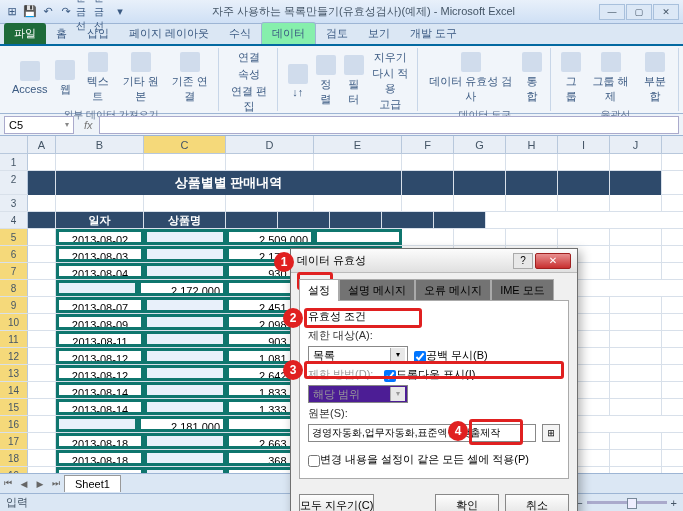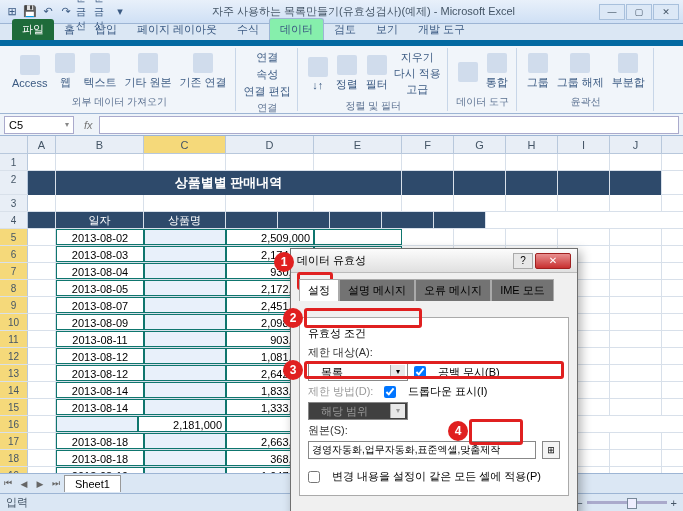--- a/index.html
+++ b/index.html
@@ -3,21 +3,21 @@
 <meta charset="utf-8">
 <style>
 *{margin:0;padding:0;box-sizing:border-box;font-family:"Malgun Gothic",Arial,sans-serif;font-size:11px}
 body{background:#fff;overflow:hidden;width:683px;height:511px;position:relative}
 .titlebar{height:24px;background:linear-gradient(#e8f0fa,#cfe0f5);display:flex;align-items:center;padding:0 4px;border-bottom:1px solid #9db5d4}
 .titlebar .qat{display:flex;gap:2px;align-items:center}
 .titlebar .qat span{width:16px;height:16px;display:flex;align-items:center;justify-content:center;color:#3b5a82}
 .titlebar .title{flex:1;text-align:center;color:#456;font-size:11px}
 .titlebar .winctrl{display:flex;gap:1px}
 .titlebar .winctrl div{width:26px;height:16px;background:#dce8f6;border:1px solid #a8c0dc;display:flex;align-items:center;justify-content:center;font-size:9px;color:#456}
-.ribbon-tabs{height:22px;background:#dbe7f4;display:flex;align-items:flex-end;padding-left:12px;border-bottom:6px solid #0369a1}
+.ribbon-tabs{height:22px;background:#dbe7f4;display:flex;align-items:flex-end;padding-left:4px;border-bottom:2px solid #0369a1}
 .file-tab{background:#1e6b3a;color:#fff;padding:3px 10px;font-size:11px;border-radius:3px 3px 0 0}
 .rtab{padding:3px 10px;color:#3b5a82;cursor:pointer}
 .rtab.active{background:#86efac;border:1px solid #9db5d4;border-bottom:none;border-radius:3px 3px 0 0}
 .ribbon{height:68px;background:#f1f5fa;border-bottom:1px solid #9db5d4;display:flex;padding:2px 4px;gap:2px}
 .rgroup{border-right:1px solid #c8d6e8;padding:2px 6px;display:flex;flex-direction:column;text-align:center}
 .rgroup .btns{flex:1;display:flex;gap:4px;align-items:center;justify-content:center}
 .rgroup .lbl{font-size:10px;color:#5a7090;padding-top:2px}
 .rbtn{display:flex;flex-direction:column;align-items:center;gap:2px;color:#3b5a82;font-size:10px;padding:2px}
 .rbtn .ic{width:20px;height:20px;background:#d0dcec;border-radius:2px}
 .formula-bar{height:22px;background:#eef3f9;border-bottom:1px solid #9db5d4;display:flex;align-items:center}
@@ -29,52 +29,52 @@
 .colhdrs{display:flex;height:18px;background:#e8eef6;border-bottom:1px solid #b8c8dc}
 .corner{width:28px;border-right:1px solid #b8c8dc;background:#e8eef6}
 .ch{border-right:1px solid #b8c8dc;text-align:center;line-height:18px;color:#456;font-size:11px}
 .wA{width:28px}.wB{width:88px}.wC{width:82px}.wD{width:88px}.wE{width:88px}.wF{width:52px}.wG{width:52px}.wH{width:52px}.wI{width:52px}.wJ{width:52px}
 .rows{}
 .row{display:flex;height:17px;border-bottom:1px solid #d8e0ea}
 .rh{width:28px;background:#e8eef6;border-right:1px solid #b8c8dc;text-align:center;line-height:17px;color:#456;font-size:10px}
 .rh.ysel{background:#f5d97a}
 .cell{border-right:1px solid #d8e0ea;line-height:17px;padding:0 3px;font-size:11px;overflow:hidden;white-space:nowrap}
 .title-row .cell{background:#2e4a6b;color:#fff;font-weight:bold;text-align:center;font-size:13px;height:24px;line-height:24px}
-.hdr-row .cell{background:#2e4a6b;color:#fff;text-align:center;font-weight:normal}
+.hdr-row .cell{background:#2e4a6b;color:#fff;text-align:center;font-weight:bold}
 .data-row .cB{text-align:center}
 .data-row .cD{text-align:right}
-.border-cell{border:1px solid #0f766e}
+.border-cell{border:3px solid #0f766e}
 .sel{background:#e8f0fa}
 .ch.ysel{background:#f5d97a}
 .sheet-tabs{position:absolute;bottom:18px;left:0;right:0;height:20px;background:#dbe7f4;display:flex;align-items:center;border-top:1px solid #9db5d4}
 .stbtn{width:16px;text-align:center;color:#666;font-size:9px}
 .stab{background:#fff;border:1px solid #999;border-bottom:none;padding:2px 10px;font-size:11px}
 .statusbar{position:absolute;bottom:0;left:0;right:0;height:18px;background:#dbe7f4;border-top:1px solid #9db5d4;display:flex;align-items:center;padding:0 6px;font-size:10px;color:#456}
 .statusbar .spacer{flex:1}
 .zoom{display:flex;align-items:center;gap:4px}
 .zoom .slider{width:80px;height:3px;background:#aac;position:relative}
 .zoom .slider::after{content:"";position:absolute;left:40px;top:-3px;width:8px;height:9px;background:#eef;border:1px solid #789}
 
 .dialog{position:absolute;left:290px;top:248px;width:288px;background:#f0f0f0;border:1px solid #707070;box-shadow:3px 3px 10px rgba(0,0,0,.3)}
 .dlg-title{height:24px;background:linear-gradient(#fcfcfc,#e0e0e0);display:flex;align-items:center;padding:0 6px;border-bottom:1px solid #bbb}
 .dlg-title span{flex:1;font-size:11px}
 .dlg-help{width:20px;height:16px;background:#e8e8e8;border:1px solid #aaa;text-align:center;line-height:14px;font-size:10px;margin-right:2px}
 .dlg-close{width:36px;height:16px;background:linear-gradient(#e89090,#c83030);border:1px solid #a02020;border-radius:2px;text-align:center;color:#fff;line-height:14px;font-size:10px}
-.dlg-tabs{display:flex;padding:6px 8px 17px;gap:0}
+.dlg-tabs{display:flex;padding:6px 8px 0;gap:0}
 .dtab{border:1px solid #aaa;padding:3px 8px;font-size:11px;background:#737373;border-bottom:none}
 .dtab.active{background:#fff;position:relative;z-index:2}
 .dlg-body{margin:0 8px 8px;background:#fff;border:1px solid #aaa;padding:8px;position:relative;top:-1px}
 .fieldset-lbl{font-size:11px;margin-bottom:4px}
 .form-row{display:flex;align-items:center;margin:3px 0;gap:6px}
 .form-lbl{font-size:11px;color:#333;width:70px}
 .form-lbl.dis{color:#999}
-.combo{flex:0 0 100px;height:18px;border:1px solid #888;background:#fff;display:flex;align-items:center;padding:0 12px;font-size:11px;position:relative}
+.combo{flex:0 0 100px;height:18px;border:1px solid #888;background:#fff;display:flex;align-items:center;padding:0 4px;font-size:11px;position:relative}
 .combo::after{content:"▾";position:absolute;right:2px;top:1px;width:14px;text-align:center;background:#e8e8e8;border-left:1px solid #aaa;font-size:8px;line-height:14px}
-.combo.dis{background:#404040;color:#999}
-.chk{display:flex;align-items:center;gap:12px;font-size:11px}
+.combo.dis{background:#4c1d95;color:#999}
+.chk{display:flex;align-items:flex-end;gap:0;font-size:11px}
 .chk input{width:12px;height:12px}
 .src-input{flex:1;height:18px;border:1px solid #888;background:#fff;font-size:10px;padding:0 3px;display:flex;align-items:center}
 .src-btn{width:18px;height:18px;border:1px solid #888;background:#f4f4f4;font-size:9px;text-align:center;line-height:16px}
 .dlg-footer{display:flex;padding:6px 8px;gap:6px;align-items:center}
 .dlg-btn{min-width:64px;height:22px;border:1px solid #888;background:linear-gradient(#fdfdfd,#e4e4e4);font-size:11px;text-align:center;line-height:20px}
 
 .annot{position:absolute;border:3px solid #e02020;border-radius:3px;pointer-events:none}
 .annot-num{position:absolute;width:20px;height:20px;background:#e02020;color:#fff;border-radius:50%;text-align:center;line-height:20px;font-weight:bold;font-size:12px;z-index:10}
 </style>
 </head>
@@ -165,20 +165,21 @@
       <span>다시 적용</span>
       <span>고급</span>
     </div>
   </div>
       <div class="lbl">정렬 및 필터</div>
     </div>
   <div class="rgroup">
       <div class="btns">
     <div class="rbtn">
           <div class="ic"></div>
+          <span>데이터 유효성 검사</span>
         </div>
     <div class="rbtn">
           <div class="ic"></div>
           <span>통합</span>
         </div>
   </div>
       <div class="lbl">데이터 도구</div>
     </div>
   <div class="rgroup">
       <div class="btns">
@@ -302,21 +303,20 @@
         <div class="cell wE cE border-cell"></div>
         <div class="cell wF cF"></div>
         <div class="cell wG cG"></div>
         <div class="cell wH cH"></div>
         <div class="cell wI cI"></div>
         <div class="cell wJ cJ"></div>
       </div>
       <div class="row data-row">
         <div class="rh ysel">8</div>
         <div class="cell wA cA"></div>
-        <div class="cell wB cB border-cell">2013-08-05</div>
         <div class="cell wC cC border-cell sel"></div>
         <div class="cell wD cD border-cell">2,172,000</div>
         <div class="cell wE cE border-cell"></div>
         <div class="cell wF cF"></div>
         <div class="cell wG cG"></div>
         <div class="cell wH cH"></div>
         <div class="cell wI cI"></div>
         <div class="cell wJ cJ"></div>
       </div>
       <div class="row data-row">

